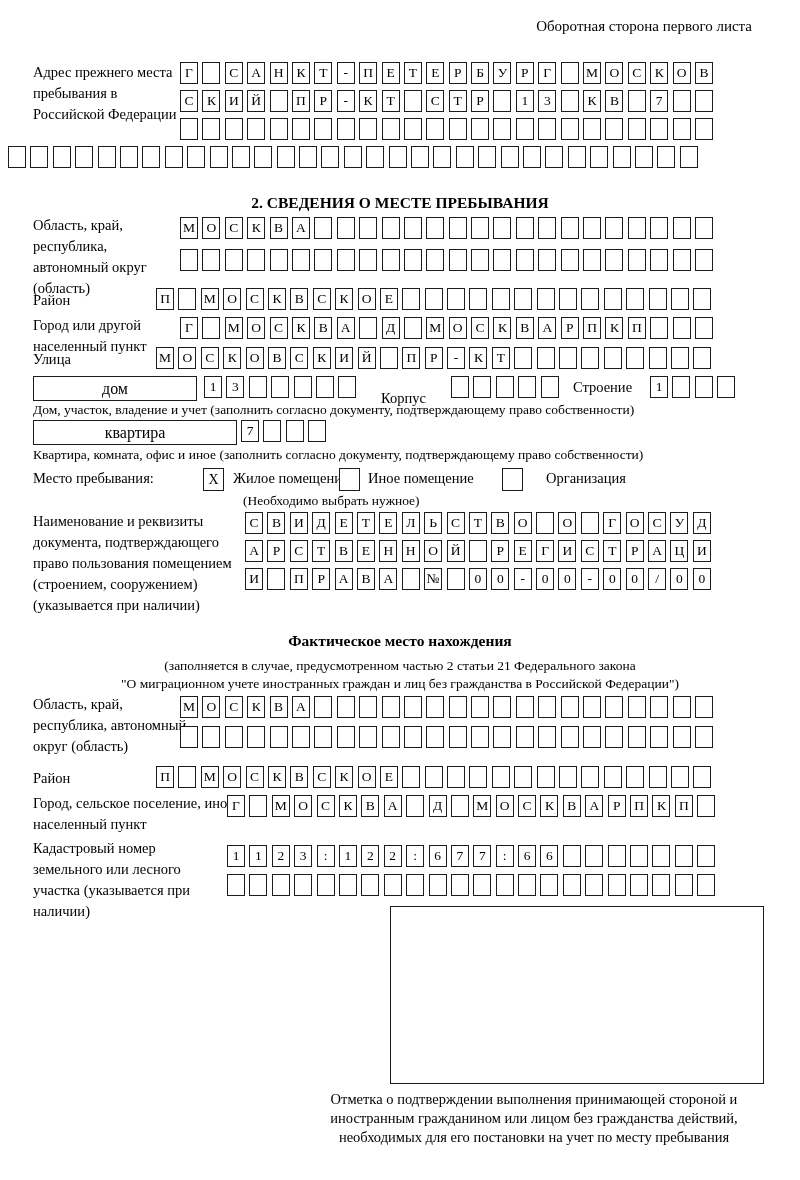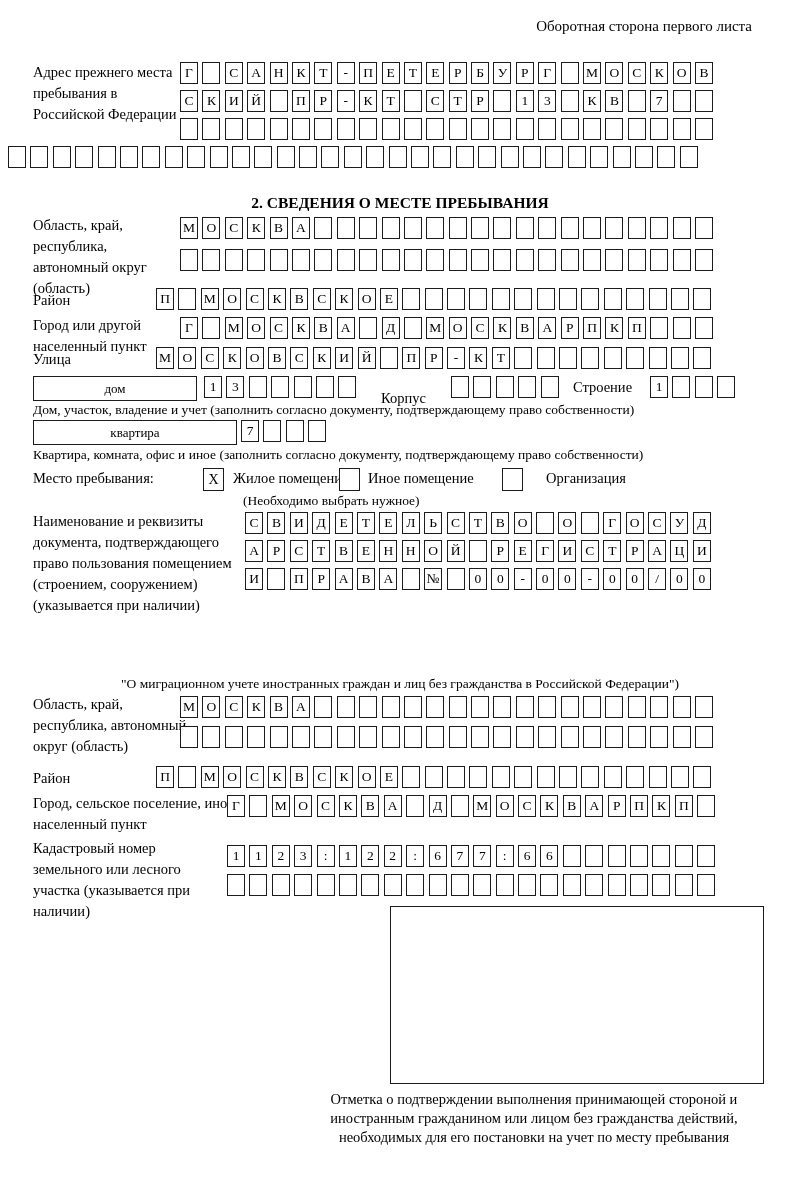--- a/index.html
+++ b/index.html
@@ -7,21 +7,21 @@
         font-family:"Liberation Serif","DejaVu Serif",serif;color:#000;}
   .note{position:absolute;top:18px;right:48px;font-size:15px;}
   .title{position:absolute;left:0;width:800px;text-align:center;font-weight:bold;font-size:15.5px;}
   .flabel{position:absolute;font-size:14.5px;line-height:1.45;}
   .cap{position:absolute;font-size:13.5px;}
   .cap-center{left:0;width:800px;text-align:center;}
   .cellrow{position:absolute;display:flex;gap:4.4px;}
   .cell{flex:none;width:16px;height:20px;border:1.7px solid #1c1c1c;display:flex;
         align-items:center;justify-content:center;font-size:13.5px;background:#fff;}
   .typebox{position:absolute;height:23px;border:1.7px solid #1c1c1c;display:flex;
-        align-items:center;justify-content:center;font-size:13px;background:#fff;}
+        align-items:center;justify-content:center;font-size:16px;background:#fff;}
   .cbox{position:absolute;width:19px;height:21px;border:1.7px solid #1c1c1c;display:flex;
         align-items:center;justify-content:center;font-size:14px;background:#fff;}
   .ilabel{position:absolute;font-size:14.5px;white-space:nowrap;}
   .bigbox{position:absolute;left:390px;top:906px;width:372px;height:176px;border:1.7px solid #1c1c1c;}
   .stampcap{position:absolute;left:296px;top:1090px;width:476px;text-align:center;
         font-size:14.5px;line-height:1.3;}
 </style>
 </head>
 <body>
 
@@ -393,20 +393,22 @@
       <span class="cell">0</span>
       <span class="cell">0</span>
       <span class="cell">-</span>
       <span class="cell">0</span>
       <span class="cell">0</span>
       <span class="cell">/</span>
       <span class="cell">0</span>
       <span class="cell">0</span>
     </div>
 
+  <div class="title" style="top:632px">Фактическое место нахождения</div>
+  <div class="cap cap-center" style="top:658px">(заполняется в случае, предусмотренном частью 2 статьи 21 Федерального закона</div>
   <div class="cap cap-center" style="top:676px">"О миграционном учете иностранных граждан и лиц без гражданства в Российской Федерации")</div>
 
   <div class="flabel" style="left:33px;top:694px;width:158px">Область, край, республика, автономный округ (область)</div>
   <div class="cellrow" style="left:180px;top:696px">
       <span class="cell">М</span>
       <span class="cell">О</span>
       <span class="cell">С</span>
       <span class="cell">К</span>
       <span class="cell">В</span>
       <span class="cell">А</span>

